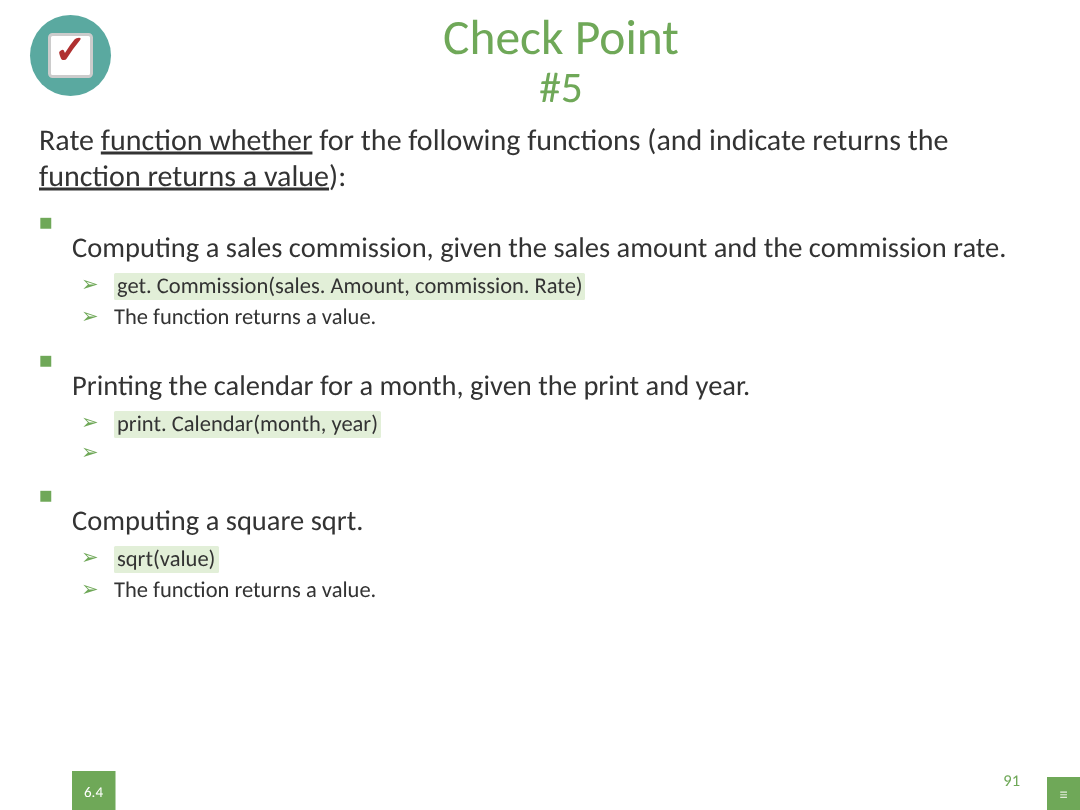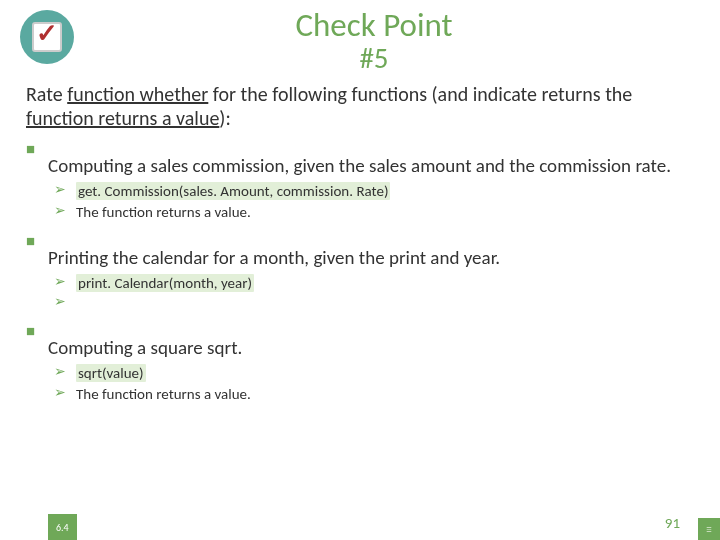--- a/index.html
+++ b/index.html
@@ -134,21 +134,21 @@
     color: #fff;
     font-size: 10px;
     padding: 4px 8px;
     height: 100%;
     display: flex;
     align-items: center;
   }
   .footer-spacer { flex: 1; }
   .footer-right {
     color: #6fa858;
-    font-size: 15px;
+    font-size: 11px;
     padding-right: 40px;
   }
   .footer-corner {
     position: absolute;
     right: 0;
     bottom: 0;
     width: 22px;
     height: 22px;
     background: #6fa858;
     display: flex;

